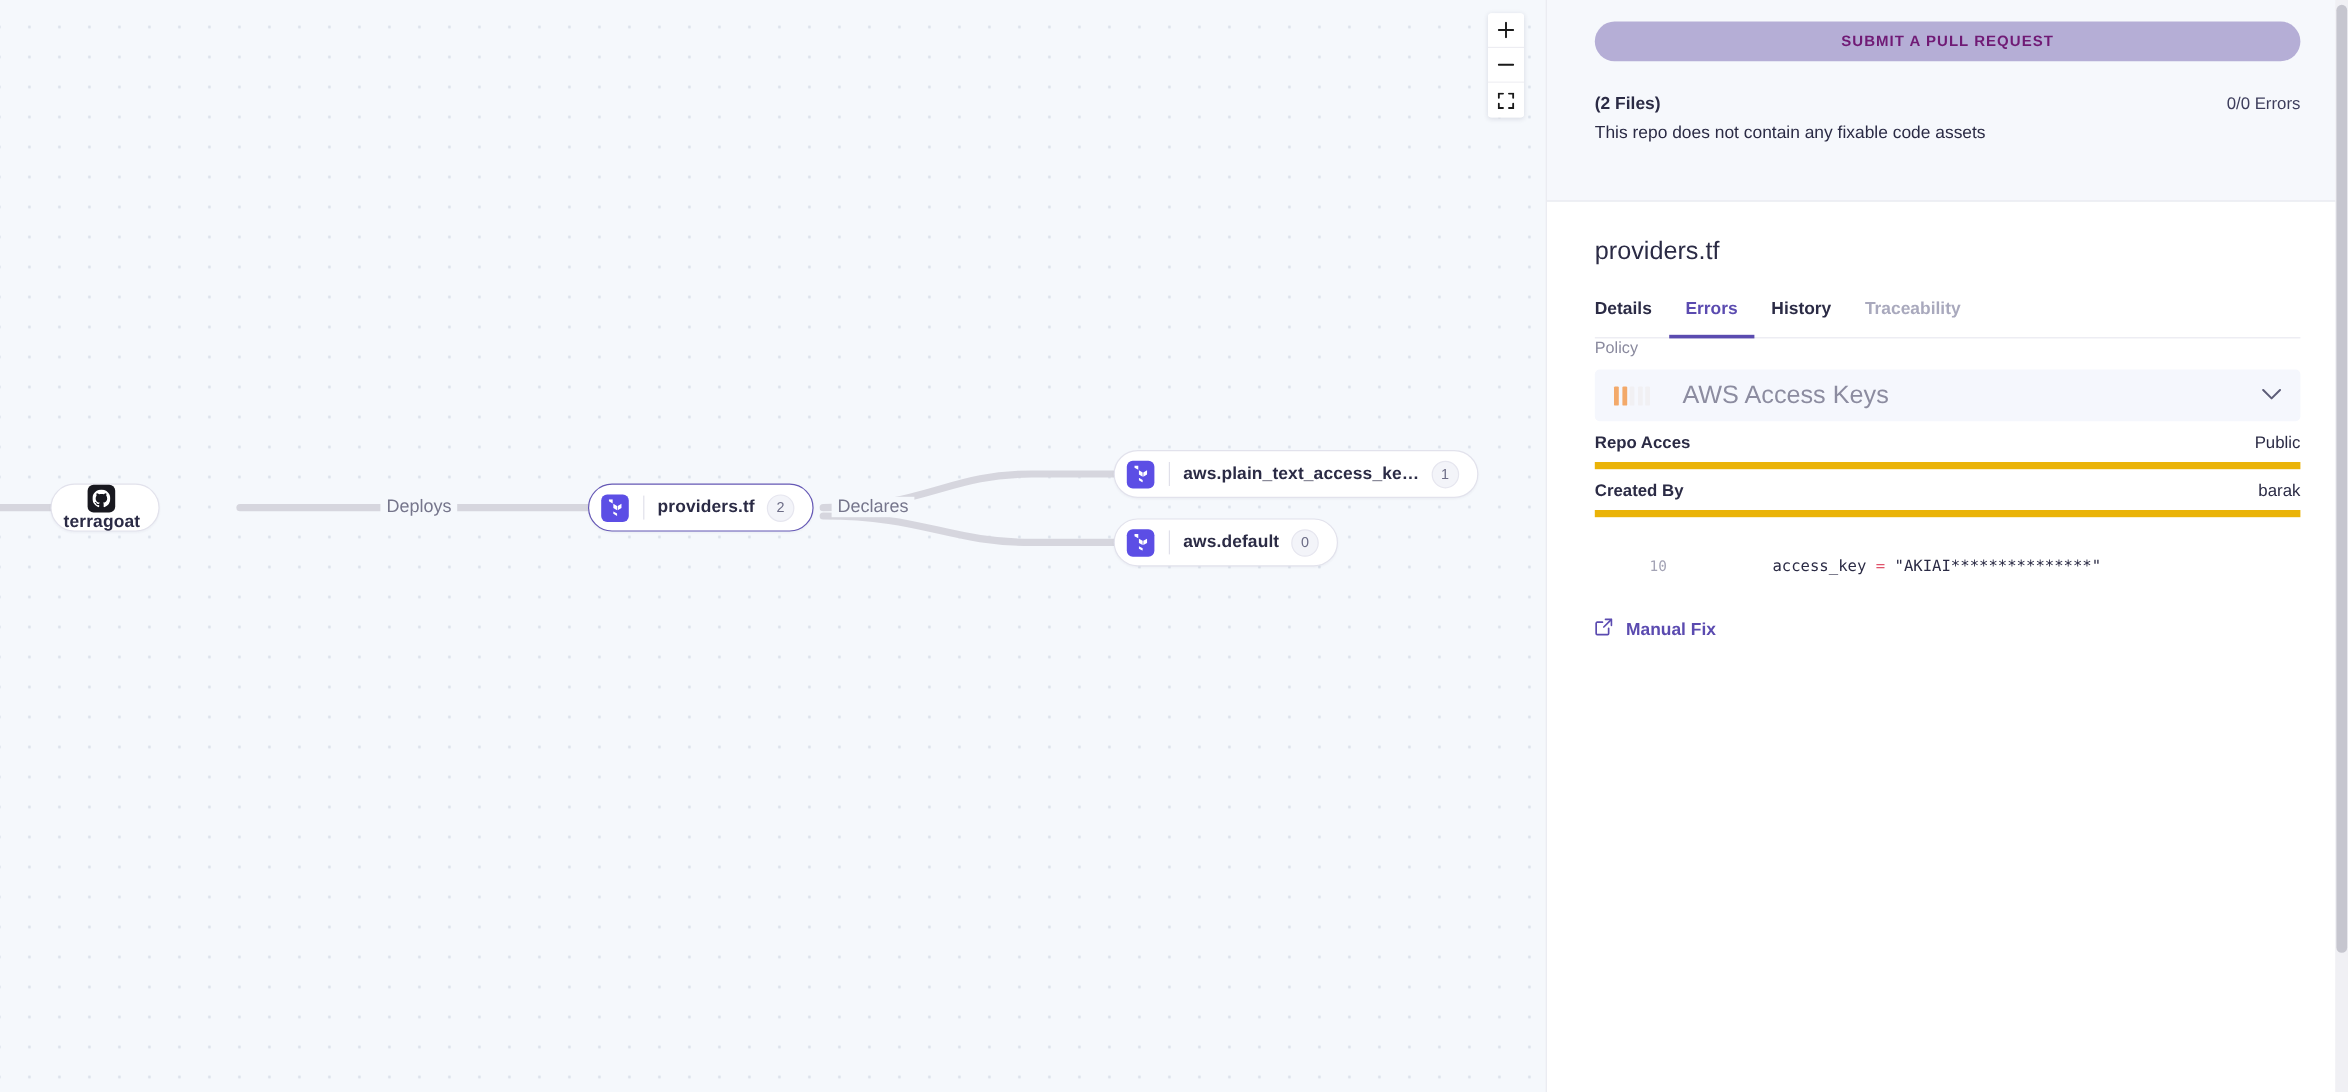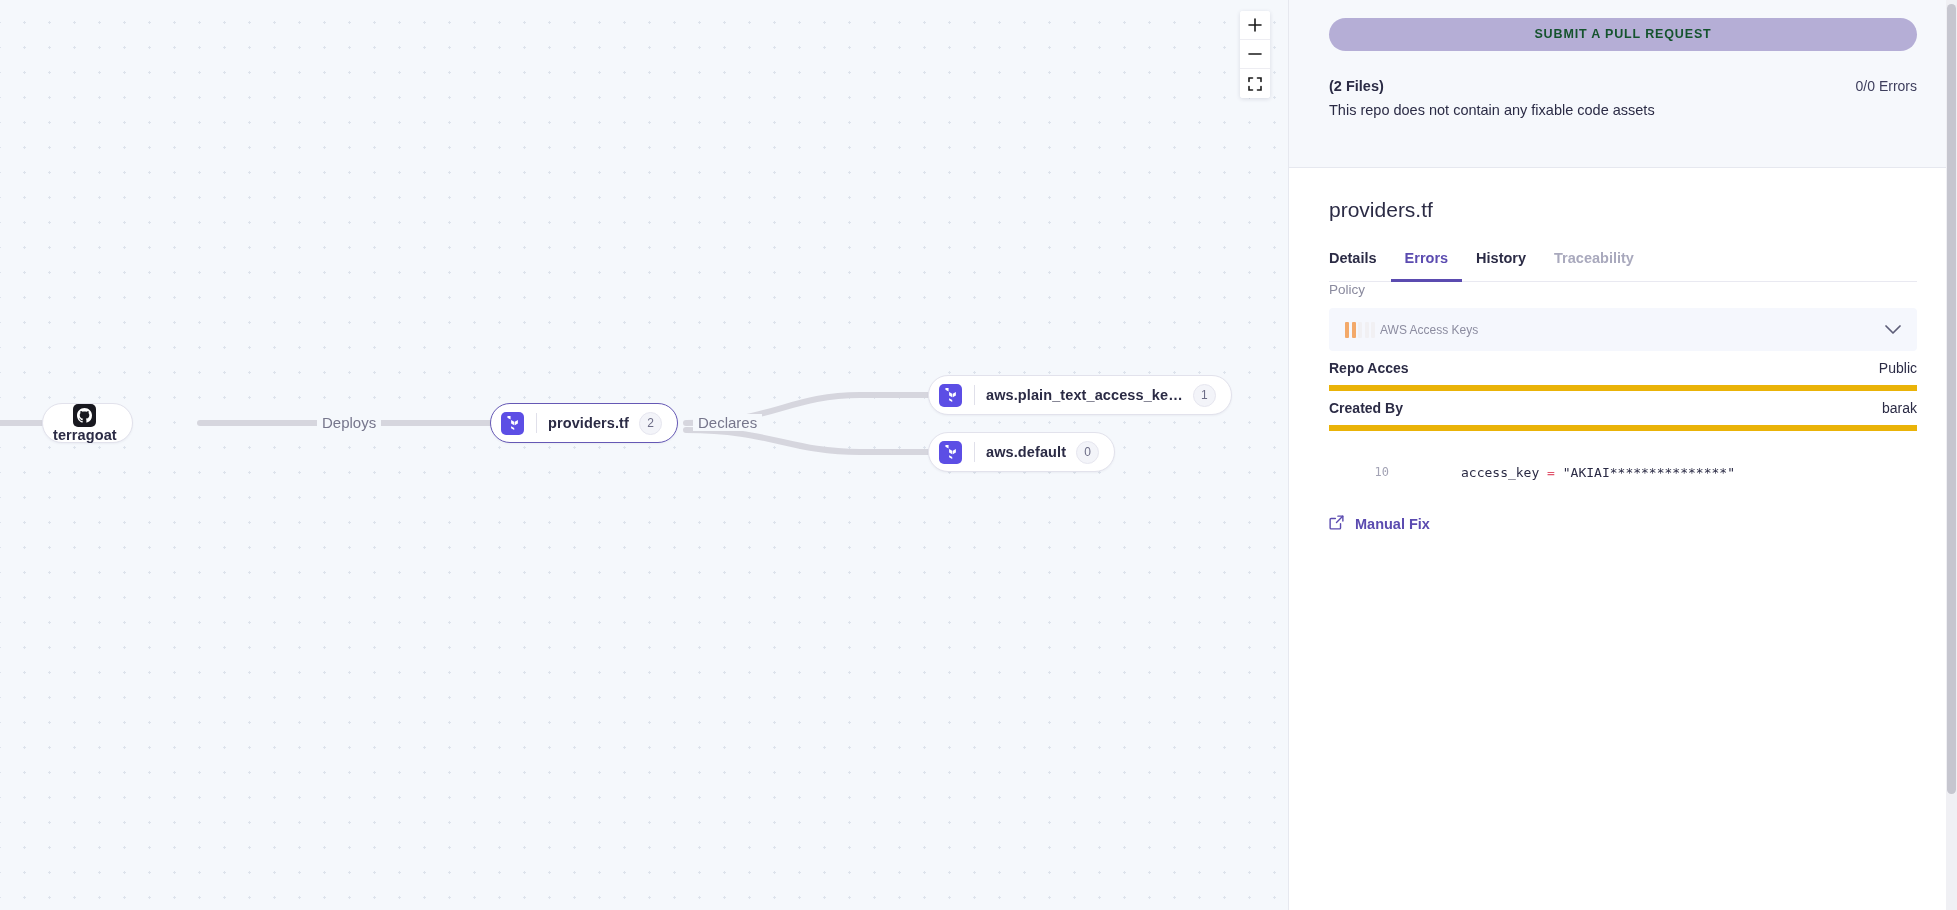--- a/index.html
+++ b/index.html
@@ -88,21 +88,21 @@
   }
   .panel-top {
     background: #f6f8fc;
     border-bottom: 1px solid #e6e8ef;
     padding: 18px 40px 28px 40px;
     height: 168px;
   }
   .pr-button {
     display: block; width: 100%;
     height: 33px; line-height: 33px;
-    background: #b5aed6; color: #14532d;
+    background: #b5aed6; color: #701a75;
     border: none; border-radius: 17px;
     font-size: 12.5px; font-weight: bold;
     letter-spacing: .85px; text-align: center;
     font-family: "Liberation Sans", sans-serif;
     cursor: default;
   }
   .files-row {
     display: flex; justify-content: space-between; align-items: baseline;
     margin-top: 27px;
   }
@@ -132,21 +132,21 @@
   .select-box {
     margin-top: 11px; height: 43px;
     background: #f5f7fd; border-radius: 4px;
     display: flex; align-items: center;
     padding: 0 16px 0 16px; cursor: pointer;
   }
   .sev-bars { display: flex; gap: 2.5px; flex: none; }
   .sev-bar { width: 4px; height: 16px; border-radius: 1px; background: #f4d9c0; }
   .sev-bar.on { background: #f3a96a; }
   .sev-bar.off { background: #f1f0f3; }
-  .select-value { margin-left: 5px; font-size: 12px; color: #8c8ca0; flex: 1; }
+  .select-value { margin-left: 27px; font-size: 21px; color: #8c8ca0; flex: 1; }
   .chev { flex: none; }
 
   .policy-desc {
     margin-top: 26px;
     font-size: 14.5px; line-height: 1.56; color: #2b2b45;
   }
 
   .meta-row {
     display: flex; justify-content: space-between; align-items: center;
     height: 40px;
@@ -154,20 +154,21 @@
   }
   .meta-row:first-of-type { margin-top: 26px; }
   .meta-key { font-size: 14px; font-weight: bold; color: #2b2b45; }
   .meta-val { font-size: 14px; color: #2b2b45; padding-left: 16px; }
 
   .code-block {
     margin-top: 34px;
     display: flex; align-items: flex-start;
     font-family: "DejaVu Sans Mono", monospace;
     font-size: 13px;
+    gap: 16px;
   }
   .code-lineno { width: 60px; text-align: right; color: #a3a3b5; font-size: 12px; }
   .code-text { margin-left: 72px; color: #2b2b45; white-space: pre; }
   .tok-op { color: #e0536b; }
   .tok-str { color: #2b2b45; }
 
   .manual-fix {
     margin-top: 35px;
     display: inline-flex; align-items: center; gap: 11px;
     color: #5b4bb0; font-size: 14.5px; font-weight: bold;

